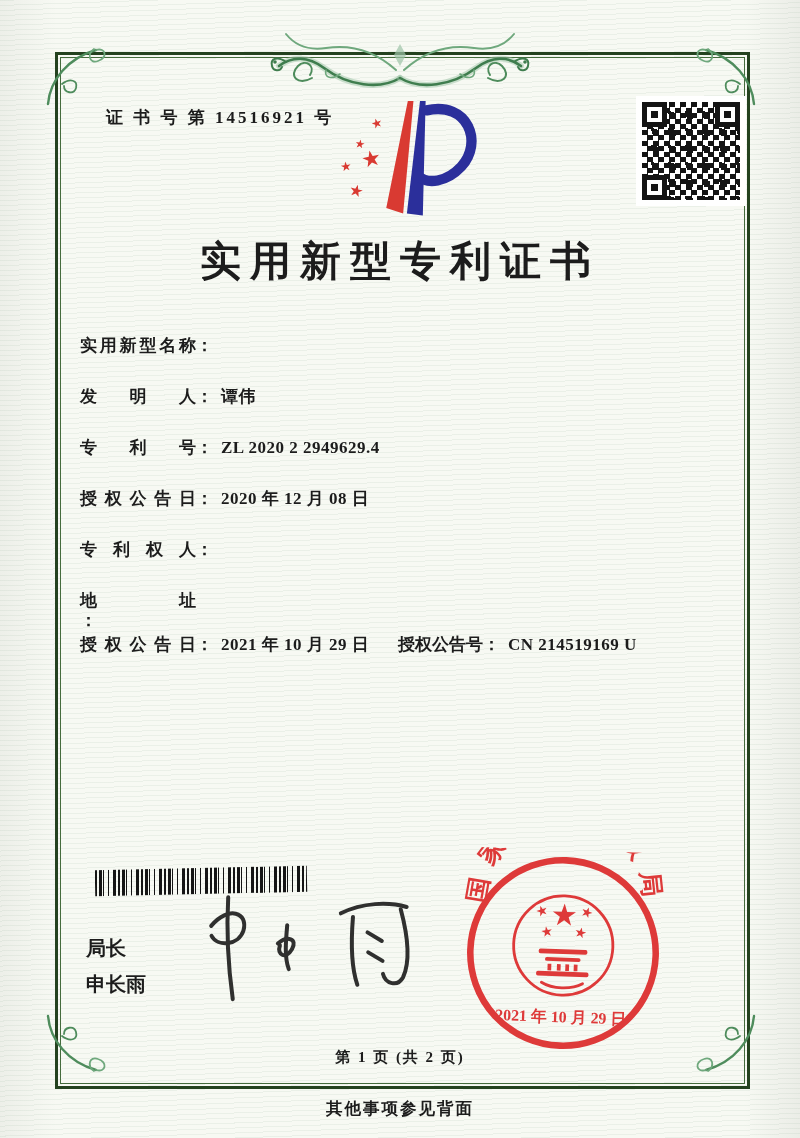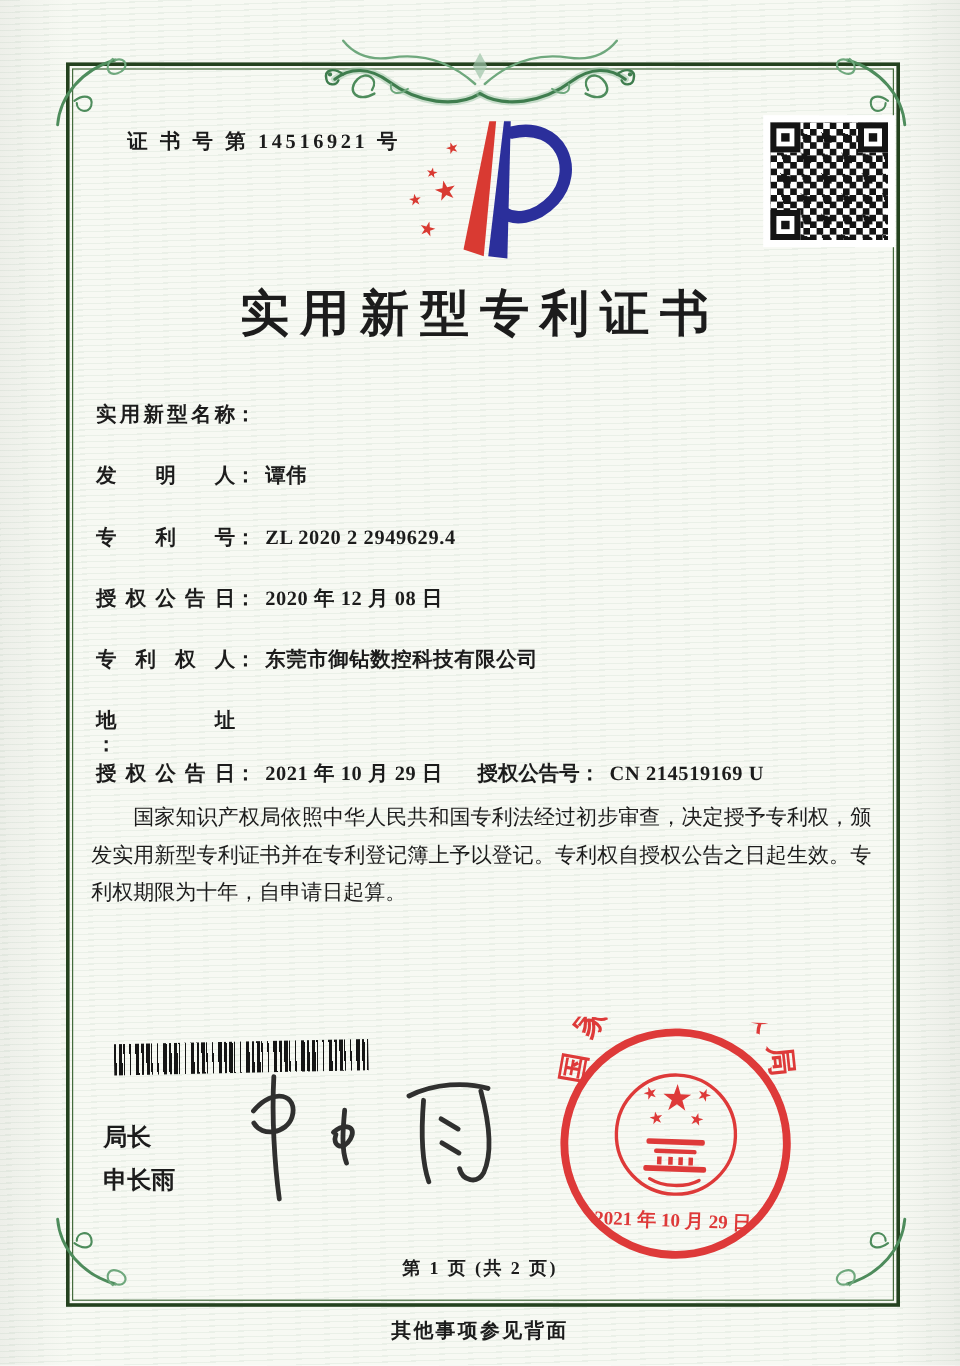--- a/index.html
+++ b/index.html
@@ -141,40 +141,38 @@
     <span class="fvalue">ZL 2020 2 2949629.4</span>
   </div>
   <div class="frow">
     <span class="flabel">授权公告日</span>
       <span class="fcolon">：</span>
     <span class="fvalue">2020 年 12 月 08 日</span>
   </div>
   <div class="frow">
     <span class="flabel">专利权人</span>
       <span class="fcolon">：</span>
-    <span class="fvalue">东莞市御钻数控科技有限公司</span>
   </div>
   <div class="frow row-address">
     <span class="flabel">地址</span>
       <span class="fcolon">：</span>
   </div>
   <div class="frow row-grant">
     <span class="flabel">授权公告日</span>
       <span class="fcolon">：</span>
     <span class="fvalue">2021 年 10 月 29 日</span>
     <span class="pair2">
       <span class="flabel2">授权公告号</span>
         <span class="fcolon">：</span>
       <span class="fvalue">CN 214519169 U</span>
     </span>
   </div>
 </div>
 
 <div class="paragraphs">
-  <p>国家知识产权局依照中华人民共和国专利法经过初步审查，决定授予专利权，颁发实用新型专利证书并在专利登记簿上予以登记。专利权自授权公告之日起生效。专利权期限为十年，自申请日起算。</p>
 </div>
 
 <div class="barcode"></div>
 
 <div class="signer">
   <div>局长</div>
   <div>申长雨</div>
 </div>
 
 <svg class="signature" width="260" height="130" viewBox="0 0 260 130">

